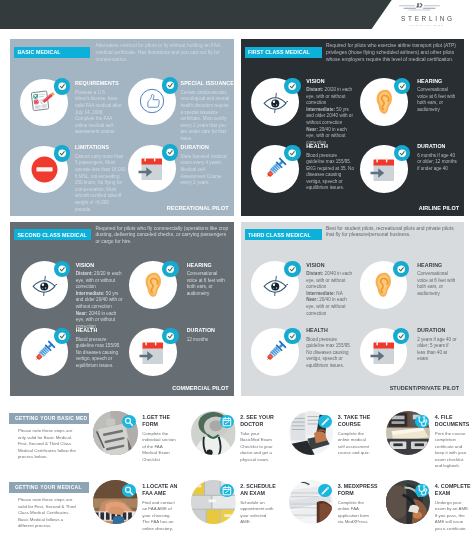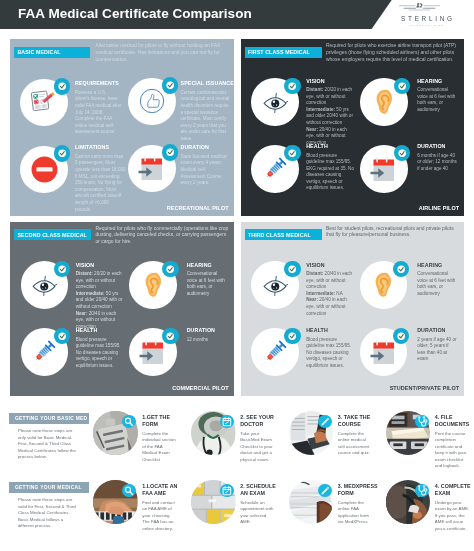--- a/index.html
+++ b/index.html
@@ -35,21 +35,20 @@
   .sbody{position:absolute;font-size:4.4px;line-height:6.45px;color:#6d7276;}
 </style>
 </head>
 <body>
 
 <div class="page">
 <div class="header">
   <svg class="header-shape" width="474" height="30" viewBox="0 0 474 30">
     <path d="M0 0 H391.7 L371.6 29 H0 Z" fill="#343B3D"></path>
   </svg>
-  <div class="header-title">FAA Medical Certificate Comparison</div>
   <div class="logo">
 
     <svg width="43" height="11" viewBox="0 0 172 44">
       <g fill="none" stroke="#8f99a4" stroke-width="2.4" stroke-linecap="round">
         <path d="M6 15 H66"></path>
         <path d="M106 15 H166"></path>
       </g>
       <g fill="none" stroke="#6e7a86" stroke-width="3" stroke-linecap="round">
         <path d="M24 25 H70"></path>
         <path d="M102 25 H148"></path>

